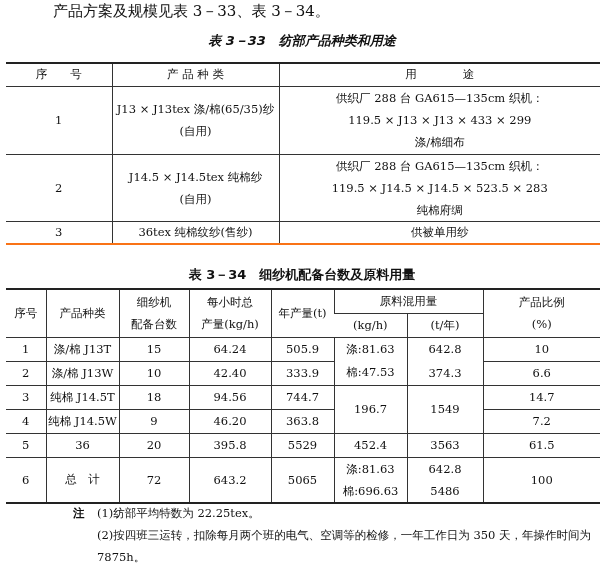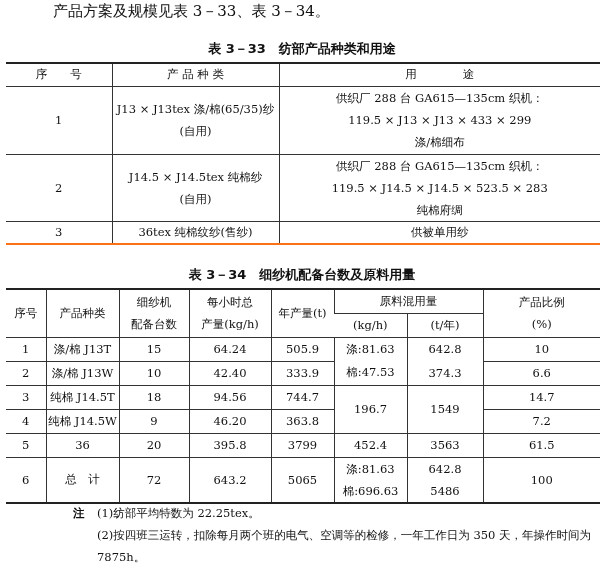--- a/index.html
+++ b/index.html
@@ -22,21 +22,21 @@
   .notes { position:absolute; left:26px; top:502px; font-size:11.5px; line-height:22px;margin-left:47px; }
   .notes .lbl { font-weight:bold; display:inline-block; width:24px; }
   .notes .row { padding-left:24px; }
   .notes .row.first { padding-left:0; }
 </style>
 </head>
 <body>
 
 <div class="intro">产品方案及规模见表 3－33、表 3－34。</div>
 
-<div class="caption" style="top:40px;">表 3－33　纺部产品种类和用途</div>
+<div class="caption" style="top:32px;font-style:italic;">表 3－33　纺部产品种类和用途</div>
 
 <table class="t33">
   <colgroup>
       <col style="width:106px">
       <col style="width:167px">
       <col>
     </colgroup>
   <tbody>
       <tr style="height:23px">
     <th>序　　号</th>
@@ -147,21 +147,21 @@
     <td>9</td>
     <td>46.20</td>
     <td>363.8</td>
     <td>7.2</td>
   </tr>
   <tr style="height:24px">
     <td>5</td>
     <td>36</td>
     <td>20</td>
     <td>395.8</td>
-    <td>3799</td>
+    <td>5529</td>
     <td>452.4</td>
     <td>3563</td>
     <td>61.5</td>
   </tr>
   <tr style="height:46px">
     <td>6</td>
     <td>总　计</td>
     <td>72</td>
     <td>643.2</td>
     <td>5065</td>

